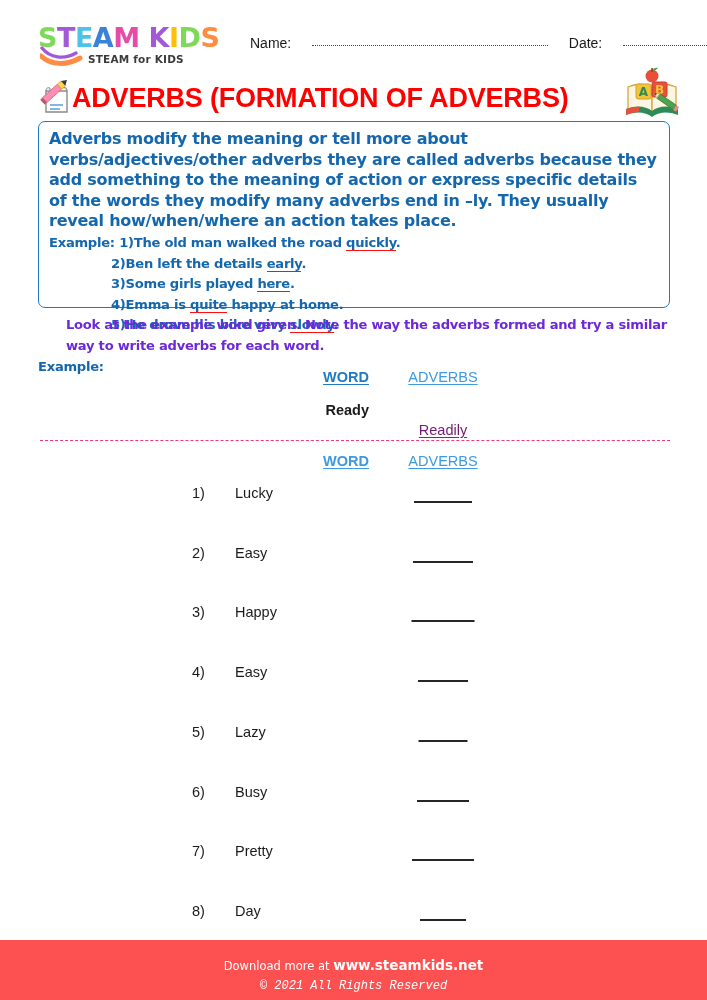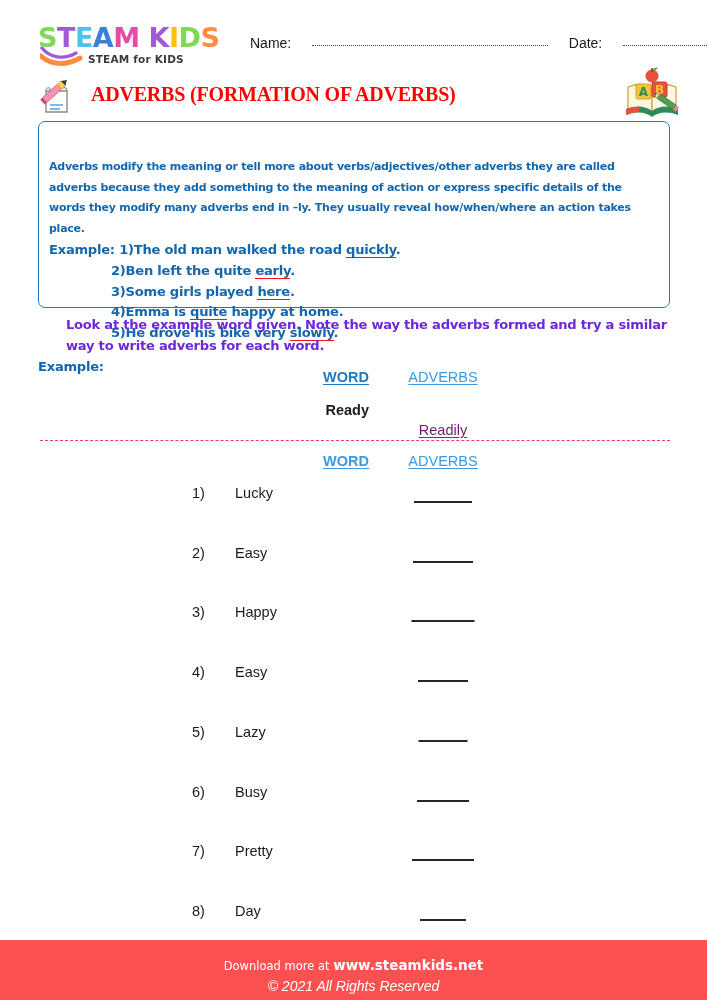--- a/index.html
+++ b/index.html
@@ -88,24 +88,24 @@
   }
   .title-icon {
     position: absolute;
     left: 38px;
     top: 2px;
     width: 36px;
     height: 36px;
   }
   .title-text {
     position: absolute;
-    left: 91px;
+    left: 72px;
     top: 5px;
-    font-family: Liberation Serif, serif;
-    font-size: 20px;
+    font-family: Liberation Sans, sans-serif;
+    font-size: 27px;
     font-weight: bold;
     color: #ff0000;
     letter-spacing: -0.2px;
     white-space: nowrap;
   }
   .abc-icon {
     position: absolute;
     right: 27px;
     top: -11px;
     width: 56px;
@@ -120,26 +120,25 @@
     width: 632px;
     height: 187px;
     box-sizing: border-box;
     border: 1.6px solid #1f7ac4;
     border-radius: 7px;
     background: #ffffff;
     padding: 7px 10px 0 10px;
   }
   .info-p {
     font-family: "DejaVu Sans", sans-serif;
-    font-size: 11px;
+    font-size: 16px;
     font-weight: bold;
     color: #1467ad;
     line-height: 20.6px;
     letter-spacing: -0.25px;
-    margin-top: 28px;
   }
   .ex-block {
     margin-top: 1px;
     font-family: "DejaVu Sans", sans-serif;
     font-size: 13.1px;
     font-weight: bold;
     color: #1467ad;
     line-height: 20.6px;
     letter-spacing: -0.25px;
   }
@@ -292,23 +291,23 @@
     padding-top: 13px;
     color: #ffffff;
   }
   .f-line1 {
     font-family: "DejaVu Sans", sans-serif;
     font-size: 11.5px;
     line-height: 24px;
   }
   .f-line1 b { font-size: 13.5px; font-weight: bold; }
   .f-line2 {
-    font-family: Liberation Sans, sans-serif;
+    font-family: Liberation Mono, monospace;
     font-style: italic;
-    font-size: 14px;
+    font-size: 12px;
     line-height: 17px;
   }
 </style>
 </head>
 <body>
 
 <div class="header">
 
   <div class="logo-wrap">
     <div class="logo-word" id="logo-word"><span style="color: rgb(126, 217, 87);">S</span><span style="color: rgb(162, 89, 217);">T</span><span style="color: rgb(78, 195, 232);">E</span><span style="color: rgb(59, 130, 214);">A</span><span style="color: rgb(232, 75, 165);">M</span><span style="color: rgb(255, 255, 255);">&nbsp;</span><span style="color: rgb(162, 89, 217);">K</span><span style="color: rgb(255, 193, 7);">I</span><span style="color: rgb(126, 217, 87);">D</span><span style="color: rgb(255, 140, 66);">S</span></div>
@@ -370,21 +369,21 @@
       <path d="M29.5,34.4 L27,35.75 L29.5,37.1 Z" fill="#444"></path>
       <rect x="52" y="33" width="3.5" height="5.5" fill="#f08a8a"></rect>
     </g>
   </svg>
 </div>
 
 <div class="info-box">
   <div class="info-p">Adverbs modify the meaning or tell more about verbs/adjectives/other adverbs they are called adverbs because they add something to the meaning of action or express specific details of the words they modify many adverbs end in –ly. They usually reveal how/when/where an action takes place.</div>
   <div class="ex-block" id="info-examples">
       <div class="ex-line"><span>Example: </span><span class="num">1) </span><span>The old man walked the road </span><span class="u-red">quickly</span><span>.</span></div>
-      <div class="ex-line"><span class="indent"></span><span class="num">2) </span><span>Ben left the quite </span><span class="u-red">early</span><span>.</span></div>
+      <div class="ex-line"><span class="indent"></span><span class="num">2) </span><span>Ben left the details </span><span class="u-red">early</span><span>.</span></div>
       <div class="ex-line"><span class="indent"></span><span class="num">3) </span><span>Some girls played </span><span class="u-red">here</span><span>.</span></div>
       <div class="ex-line"><span class="indent"></span><span class="num">4) </span><span>Emma is </span><span class="u-red">quite</span><span> happy at home.</span></div>
       <div class="ex-line"><span class="indent"></span><span class="num">5) </span><span>He drove his bike very </span><span class="u-red">slowly</span><span>.</span></div>
     </div>
 </div>
 
 <div class="lookat">Look at the example word given. Note the way the adverbs formed and try a similar way to write adverbs for each word.</div>
 <div class="example-label">Example:</div>
 
 <div class="col-word hdr-ex">WORD</div>

